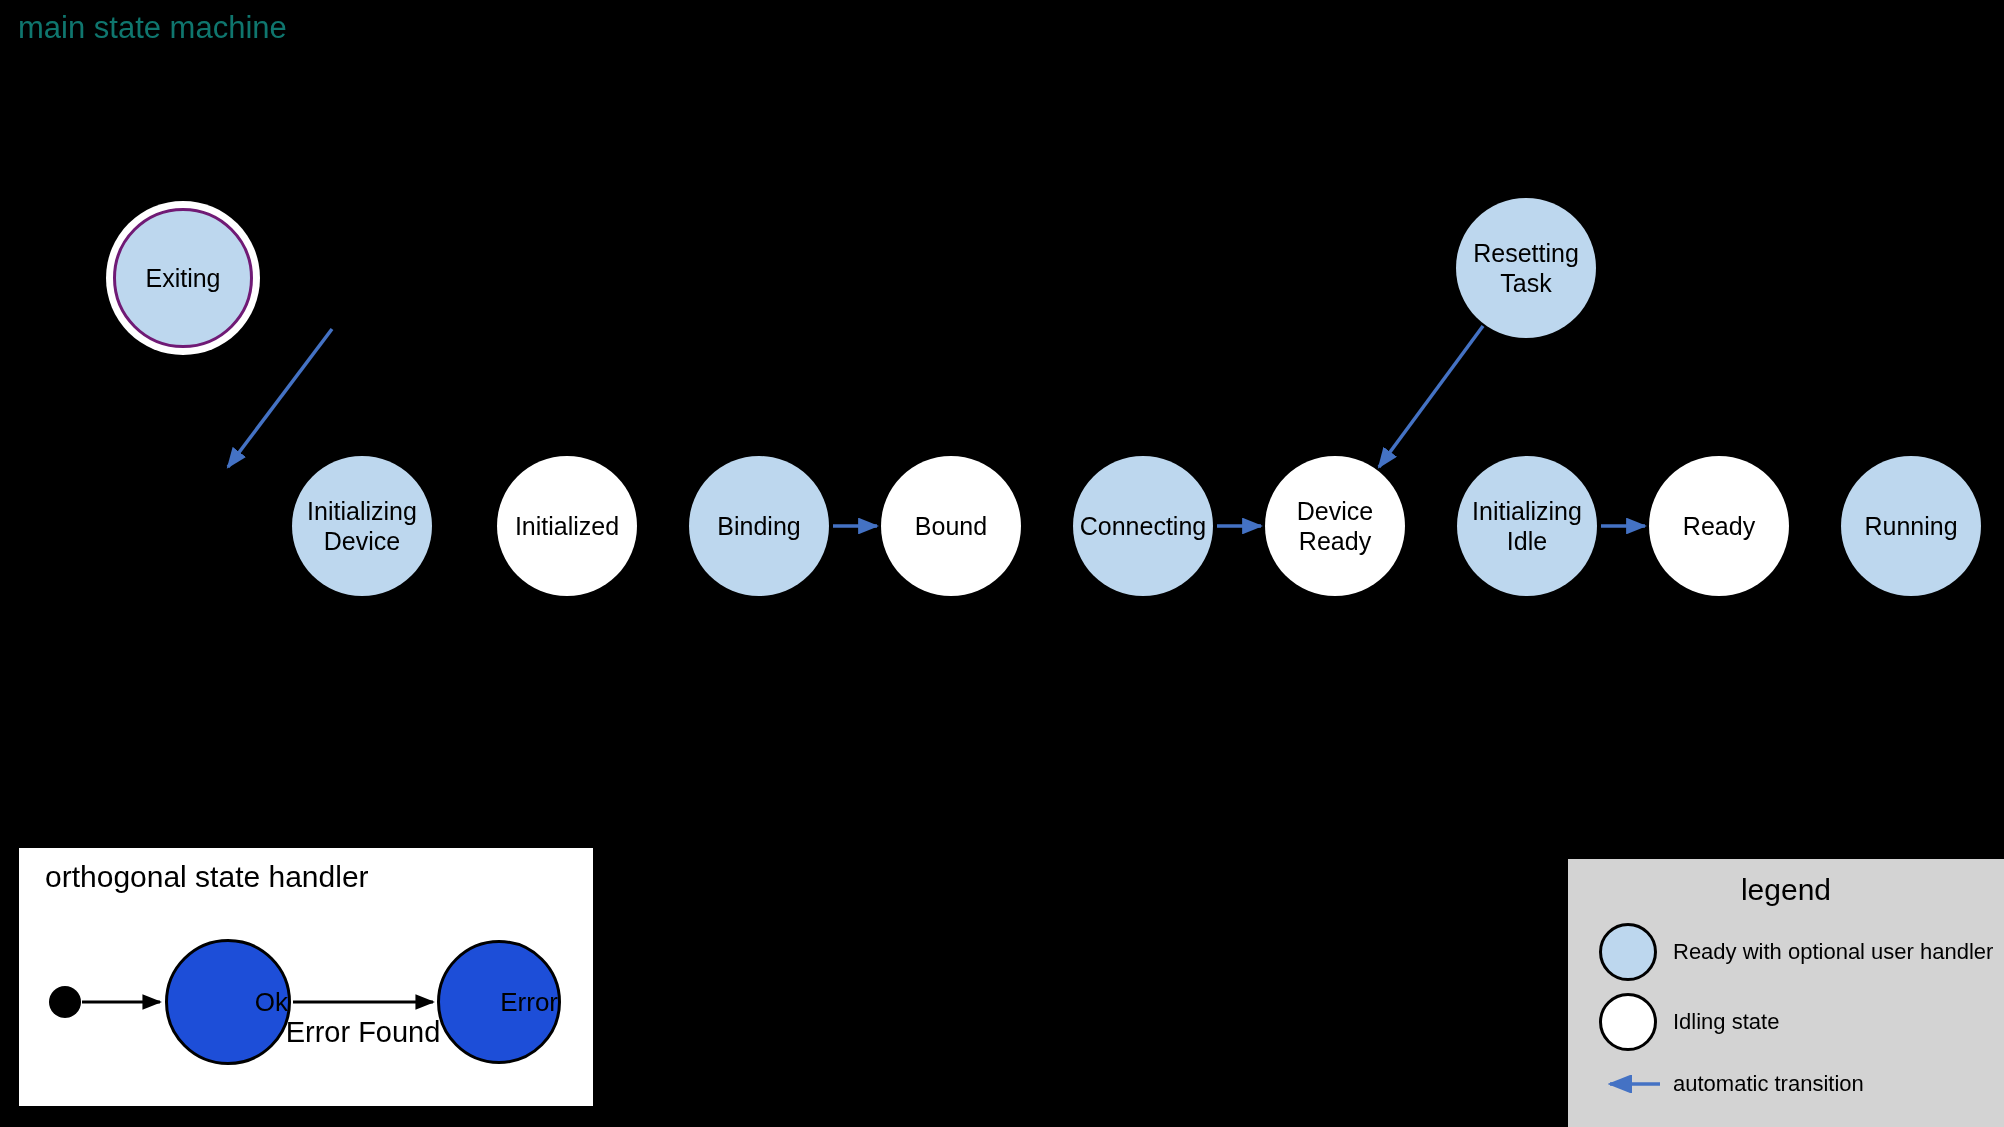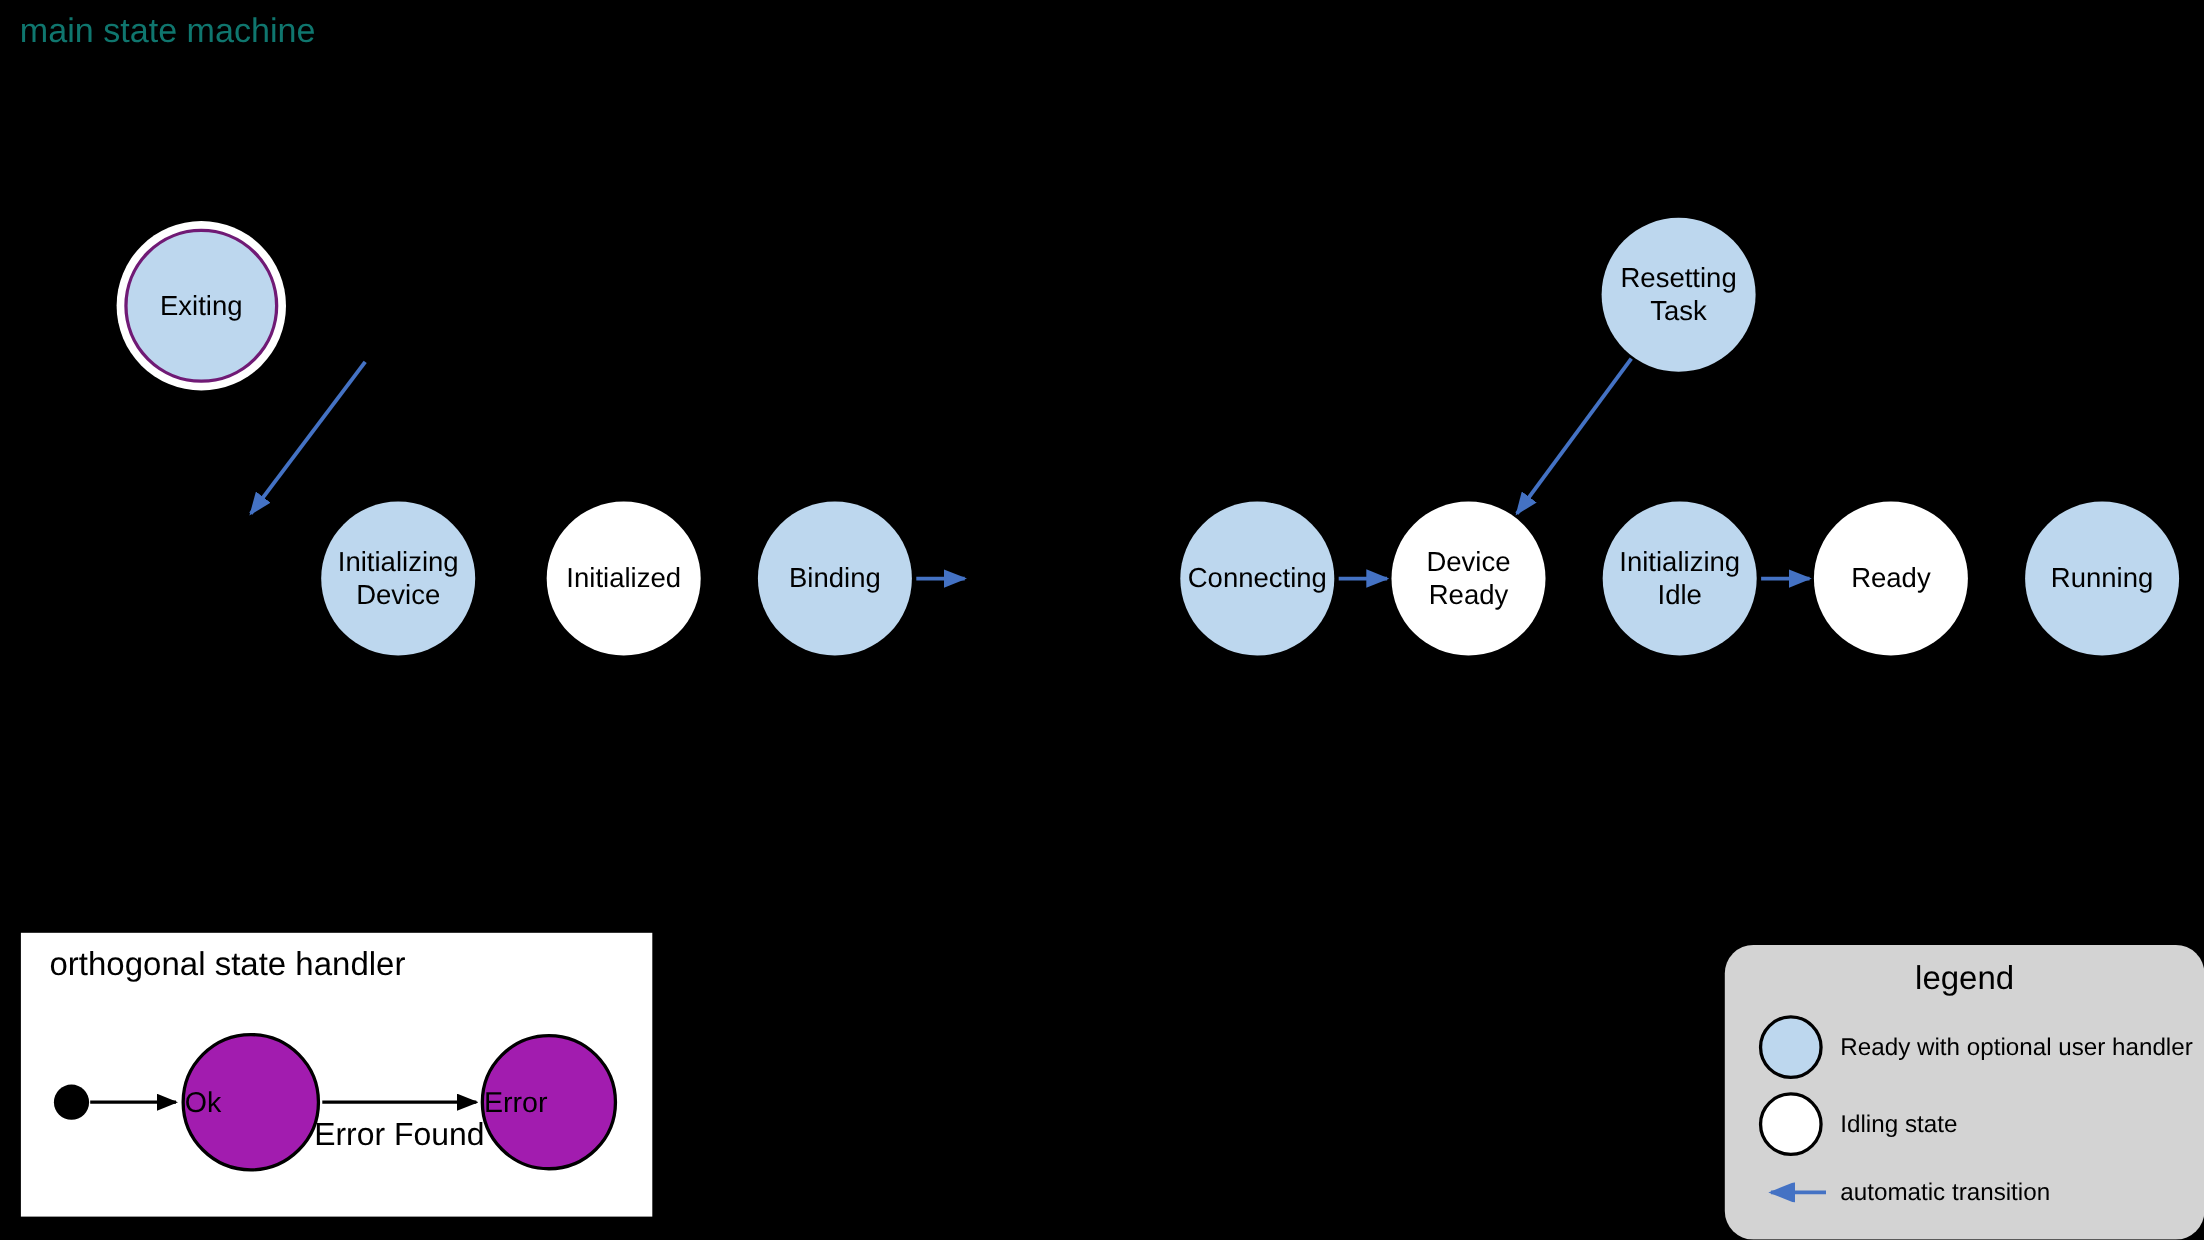--- a/index.html
+++ b/index.html
@@ -51,25 +51,25 @@
   .ortho-title {
     position: absolute;
     left: 26px;
     top: 12px;
     font-size: 30px;
     color: #000;
   }
   .ortho-state {
     position: absolute;
     border-radius: 50%;
-    background: #a21caf;
+    background: #1d4ed8;
     border: 3px solid #000;
     display: flex;
     align-items: center;
-    justify-content: flex-start;
+    justify-content: flex-end;
     font-size: 26px;
     color: #000;
   }
   .ortho-ok    { left: 146px; top:  91px; width: 126px; height: 126px; }
   .ortho-error { left: 418px; top:  92px; width: 124px; height: 124px; }
   .transition-label {
     position: absolute;
     left: 344px;
     top: 184px;
     transform: translate(-50%, -50%);
@@ -78,21 +78,20 @@
     white-space: nowrap;
   }
   
   .legend {
     position: absolute;
     left: 1568px;
     top: 859px;
     width: 436px;
     height: 268px;
     background: #d3d3d3;
-    border-radius: 26px;
   }
   .legend-title {
     position: absolute;
     top: 14px;
     left: 0;
     width: 100%;
     text-align: center;
     font-size: 30px;
     color: #000;
   }
@@ -140,20 +139,23 @@
   </div>
 
   <div class="state handler" style="left:292px;top:456px">
     <span class="lbl">Initializing Device</span>
   </div>
   <div class="state idling" style="left:497px;top:456px">
     <span class="lbl">Initialized</span>
   </div>
   <div class="state handler" style="left:689px;top:456px">
     <span class="lbl">Binding</span>
+  </div>
+  <div class="state idling" style="left:881px;top:456px">
+    <span class="lbl">Bound</span>
   </div>
   <div class="state handler" style="left:1073px;top:456px">
     <span class="lbl">Connecting</span>
   </div>
   <div class="state idling" style="left:1265px;top:456px">
     <span class="lbl">Device Ready</span>
   </div>
   <div class="state handler" style="left:1457px;top:456px">
     <span class="lbl">Initializing Idle</span>
   </div>

